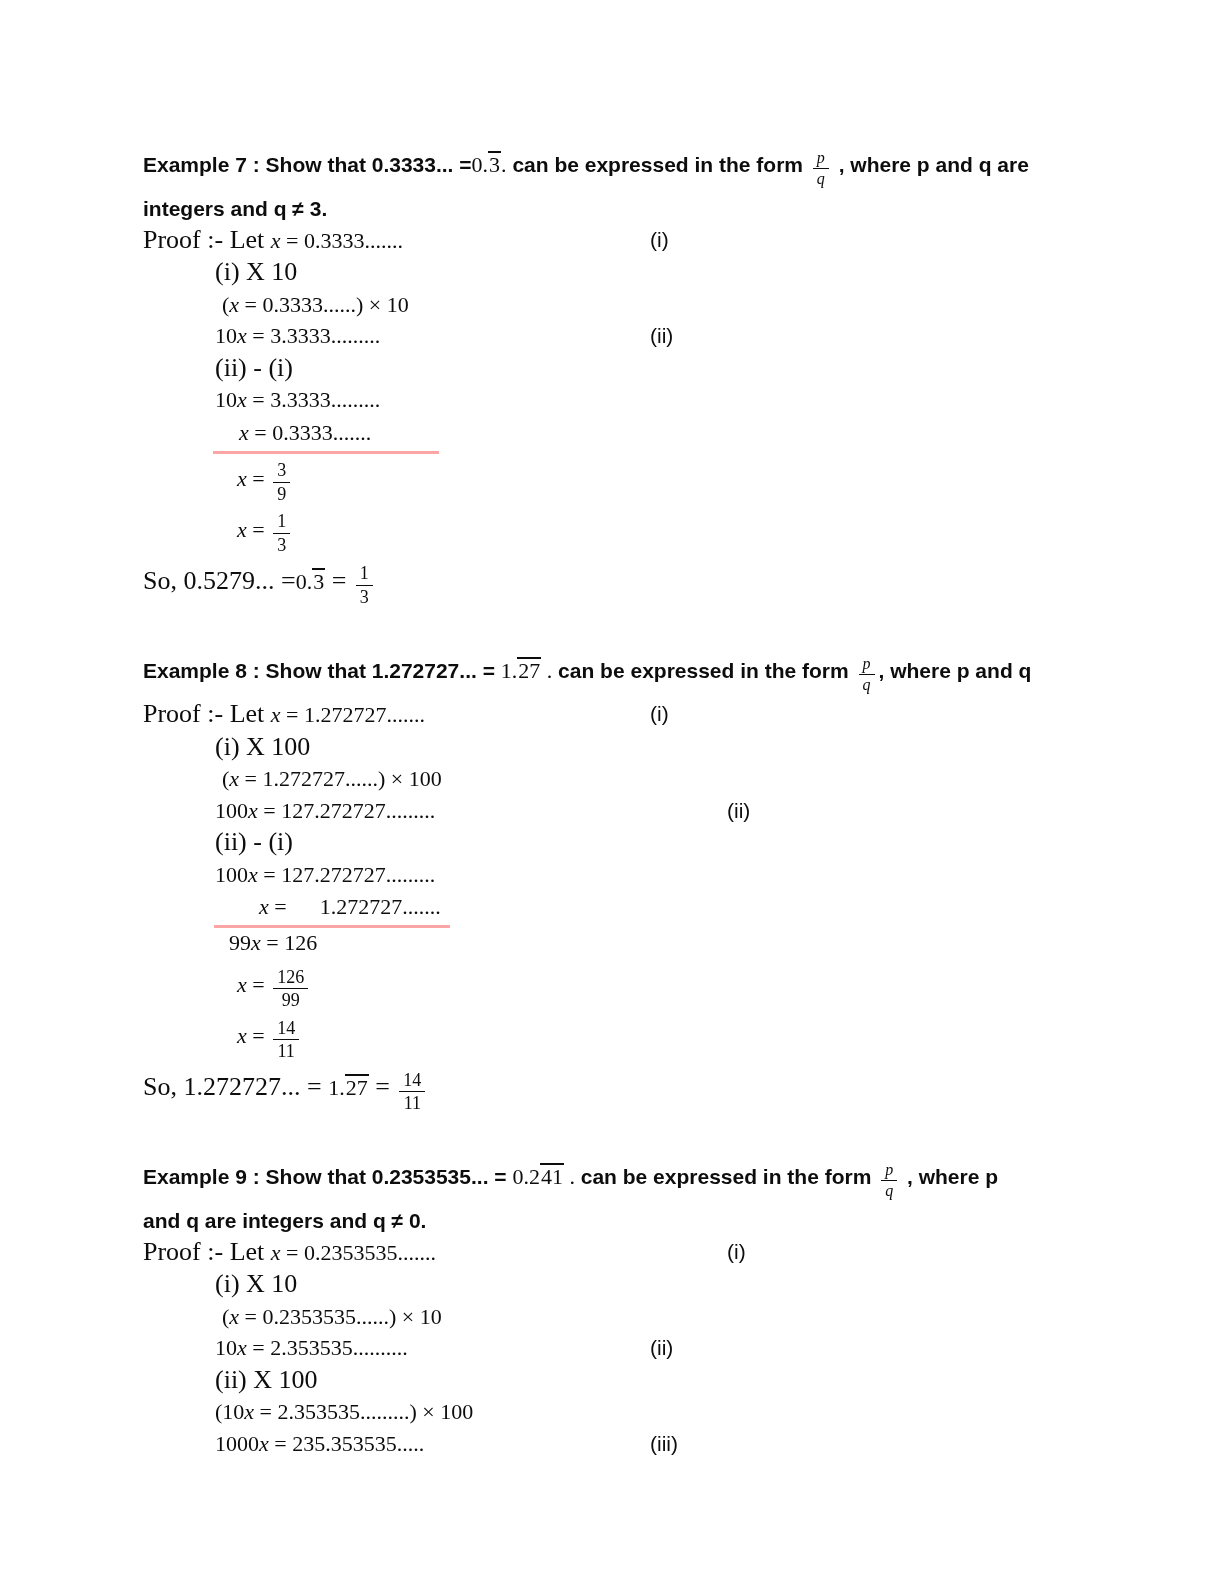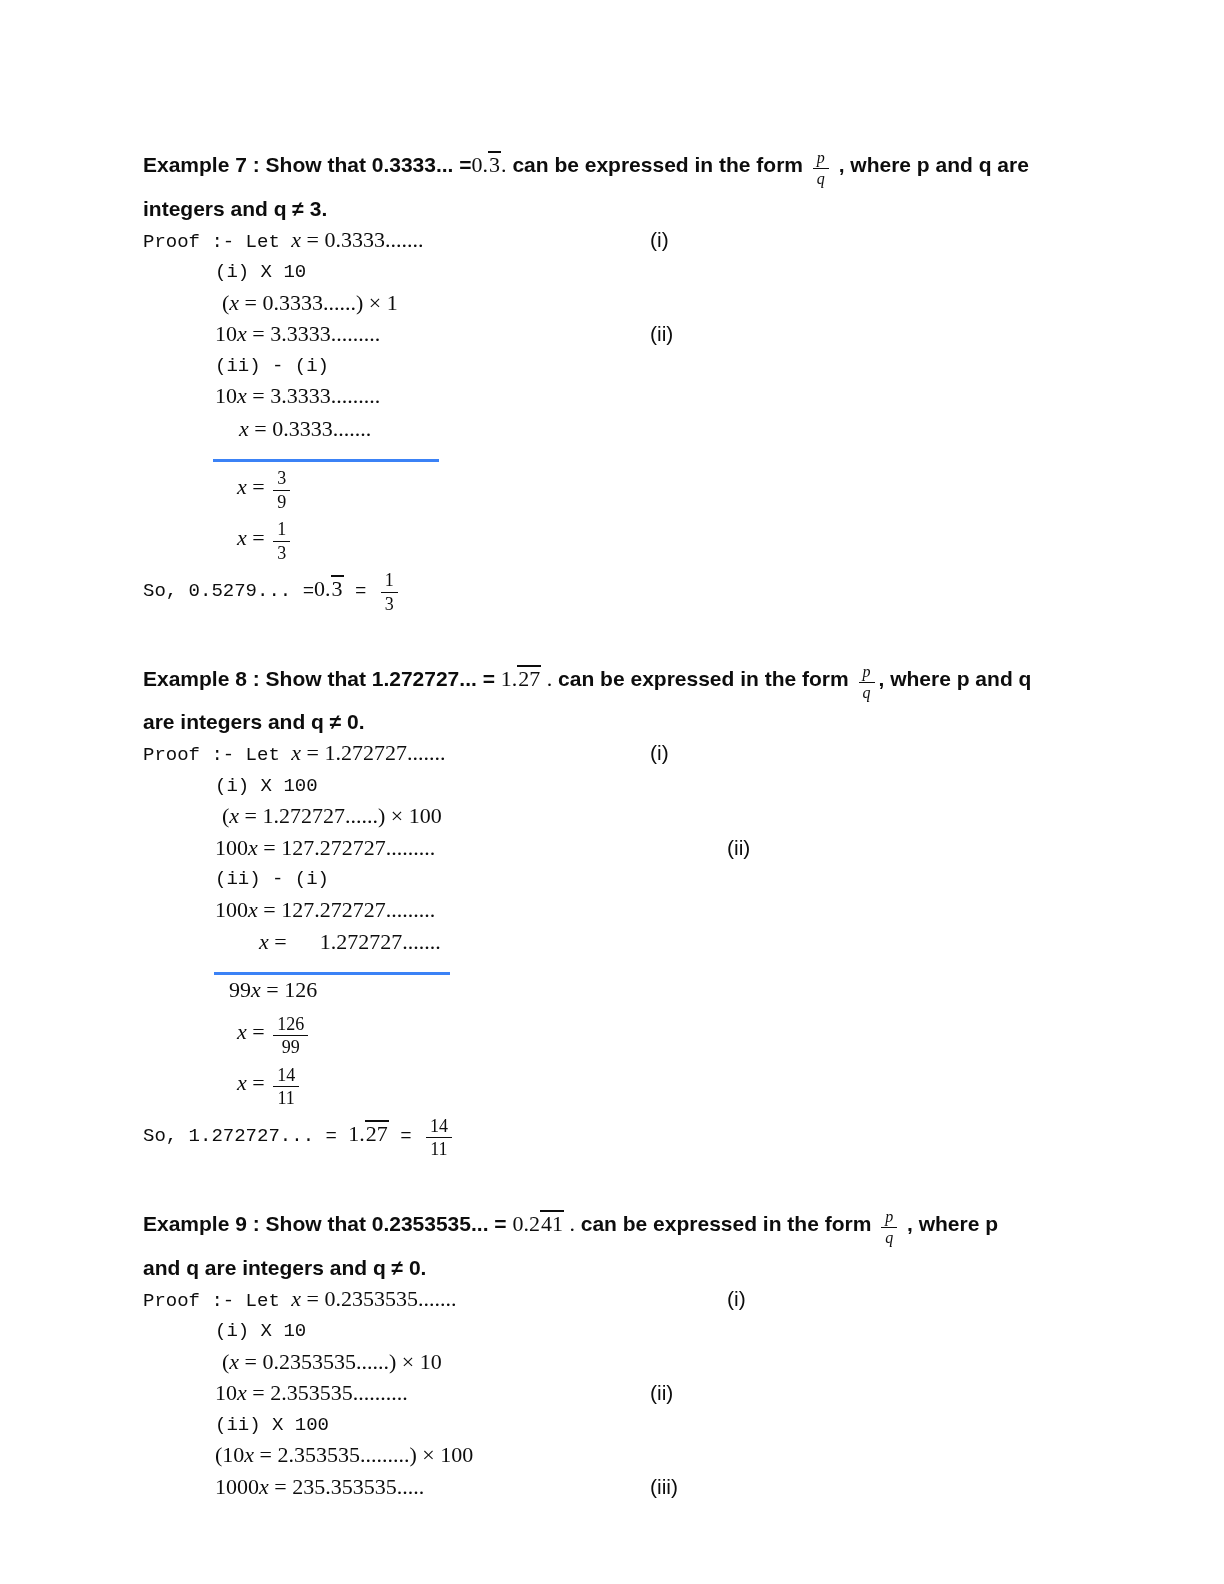--- a/index.html
+++ b/index.html
@@ -6,21 +6,21 @@
   .page{
     position:relative;
     width:1224px;height:1584px;
     background:#ffffff;color:#0d0d0d;
     box-sizing:border-box;
     padding:148px 56px 0 143px;
     overflow:hidden;
   }
   
   .bs{font-family:"Liberation Sans",sans-serif;font-weight:700;font-size:21px;}
-  .s {font-family:Liberation Mono, monospace;font-weight:400;font-size:19px;}
+  .s {font-family:Liberation Serif, serif;font-weight:400;font-size:26px;}
   .m {font-family:"Liberation Serif",serif;font-size:22px;}
   .mi{font-family:"Liberation Serif",serif;font-size:22px;font-style:italic;}
   .mo{font-family:"Liberation Serif",serif;font-size:22px;
       display:inline-block;border-top:2px solid #0d0d0d;line-height:1.02;
       padding:1px 1px 0 1px;margin-top:-3px;}
   
   .frac{display:inline-block;text-align:center;vertical-align:middle;
         font-family:"Liberation Serif",serif;font-size:18px;line-height:1.12;
         margin:0 3px;}
   .frac .fn{display:block;border-bottom:1.8px solid #0d0d0d;padding:0 4px 1px;}
@@ -38,47 +38,46 @@
   .ind2{padding-left:79px;}
   .ind3{padding-left:94px;}
   .ind4{padding-left:86px;}
   .marker{position:absolute;top:0;font-family:"Liberation Sans",sans-serif;
           font-weight:400;font-size:21px;}
   .mkpos1{left:507px;}
   .mkpos2{left:584px;}
   
   .row.ul{line-height:31px;}
   .ubox{display:inline-block;box-sizing:border-box;
-        border-bottom:3px solid #3b82f6;padding-bottom:13px;}
+        border-bottom:3px solid #fca5a5;padding-bottom:1px;}
   .ubox.u7{margin-left:70px;width:226px;padding-left:26px;}
   .ubox.u8{margin-left:71px;width:236px;padding-left:45px;}
   .example{margin-bottom:46px;}
 </style>
 </head>
 <body>
 
 <div class="page">
   <div id="doc">
       <section class="example">
         <div class="h1"><span class="bs">Example 7 : Show that 0.3333... =</span><span class="m">0.</span><span class="mo">3</span><span class="m">.</span><span class="bs"> can be expressed in the form </span><span class="frac it"><span class="fn">p</span><span class="fd">q</span></span><span class="bs"> , where p and q are</span></div>
         <div class="h2 bs">integers and q ≠ 3.</div>
         <div class="row ind0"><span class="s">Proof :- Let </span><span class="mi">x</span><span class="m"> = 0.3333.......</span><span class="marker mkpos1">(i)</span></div>
         <div class="row ind1"><span class="s">(i) X 10</span></div>
-        <div class="row ind2"><span class="m">(</span><span class="mi">x</span><span class="m"> = 0.3333......) × 1</span></div>
+        <div class="row ind2"><span class="m">(</span><span class="mi">x</span><span class="m"> = 0.3333......) × 10</span></div>
         <div class="row ind1"><span class="m">10</span><span class="mi">x</span><span class="m"> = 3.3333.........</span><span class="marker mkpos1">(ii)</span></div>
         <div class="row ind1"><span class="s">(ii) - (i)</span></div>
         <div class="row ind1"><span class="m">10</span><span class="mi">x</span><span class="m"> = 3.3333.........</span></div>
         <div class="row ul"><span class="ubox u7"><span class="mi">x</span><span class="m"> = 0.3333.......</span></span></div>
         <div class="row ind3 tall"><span class="mi">x</span><span class="m"> = </span><span class="frac"><span class="fn">3</span><span class="fd">9</span></span></div>
         <div class="row ind3 tall"><span class="mi">x</span><span class="m"> = </span><span class="frac"><span class="fn">1</span><span class="fd">3</span></span></div>
         <div class="row ind0 tall"><span class="s">So, 0.5279... =</span><span class="m">0.</span><span class="mo">3</span><span class="s"> = </span><span class="frac"><span class="fn">1</span><span class="fd">3</span></span></div>
       </section>
       <section class="example">
         <div class="h1"><span class="bs">Example 8 : Show that 1.272727... = </span><span class="m">1.</span><span class="mo">27</span><span class="m"> .</span><span class="bs"> can be expressed in the form </span><span class="frac it"><span class="fn">p</span><span class="fd">q</span></span><span class="bs">, where p and q</span></div>
-        <div class="h2 bs">are integers and q ≠ 0.</div>
         <div class="row ind0"><span class="s">Proof :- Let </span><span class="mi">x</span><span class="m"> = 1.272727.......</span><span class="marker mkpos1">(i)</span></div>
         <div class="row ind1"><span class="s">(i) X 100</span></div>
         <div class="row ind2"><span class="m">(</span><span class="mi">x</span><span class="m"> = 1.272727......) × 100</span></div>
         <div class="row ind1"><span class="m">100</span><span class="mi">x</span><span class="m"> = 127.272727.........</span><span class="marker mkpos2">(ii)</span></div>
         <div class="row ind1"><span class="s">(ii) - (i)</span></div>
         <div class="row ind1"><span class="m">100</span><span class="mi">x</span><span class="m"> = 127.272727.........</span></div>
         <div class="row ul"><span class="ubox u8"><span class="mi">x</span><span class="m"> = &nbsp;&nbsp;&nbsp;&nbsp;&nbsp;1.272727.......</span></span></div>
         <div class="row ind4"><span class="m">99</span><span class="mi">x</span><span class="m"> = 126</span></div>
         <div class="row ind3 tall"><span class="mi">x</span><span class="m"> = </span><span class="frac"><span class="fn">126</span><span class="fd">99</span></span></div>
         <div class="row ind3 tall"><span class="mi">x</span><span class="m"> = </span><span class="frac"><span class="fn">14</span><span class="fd">11</span></span></div>

